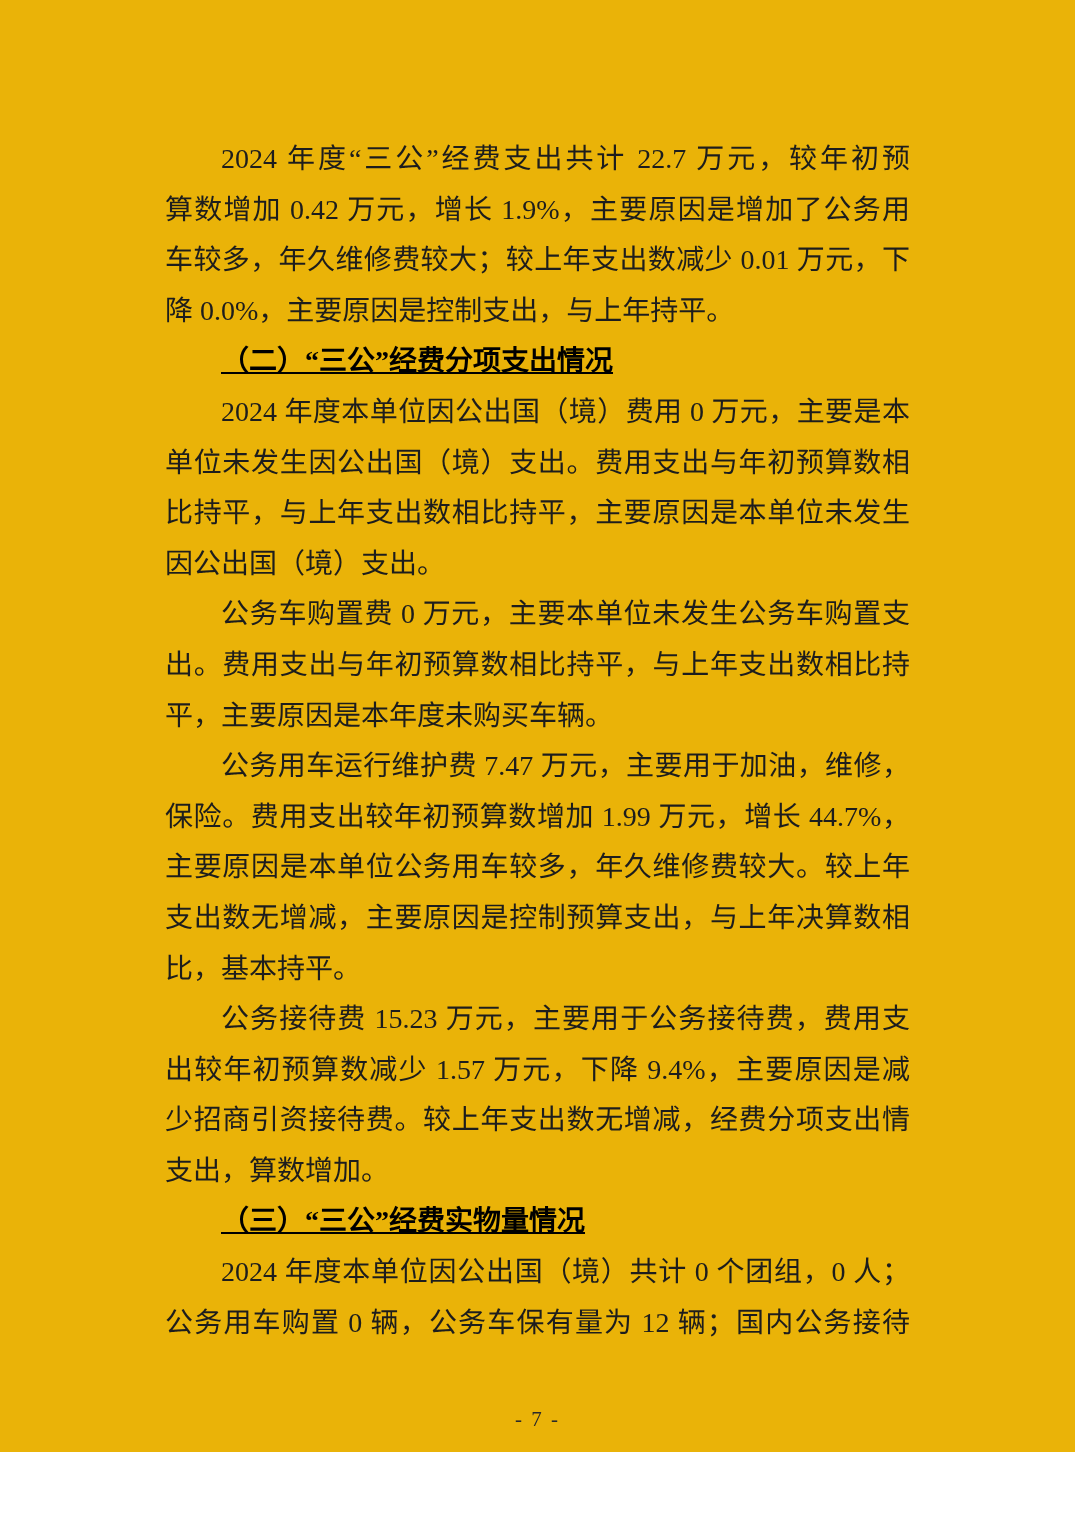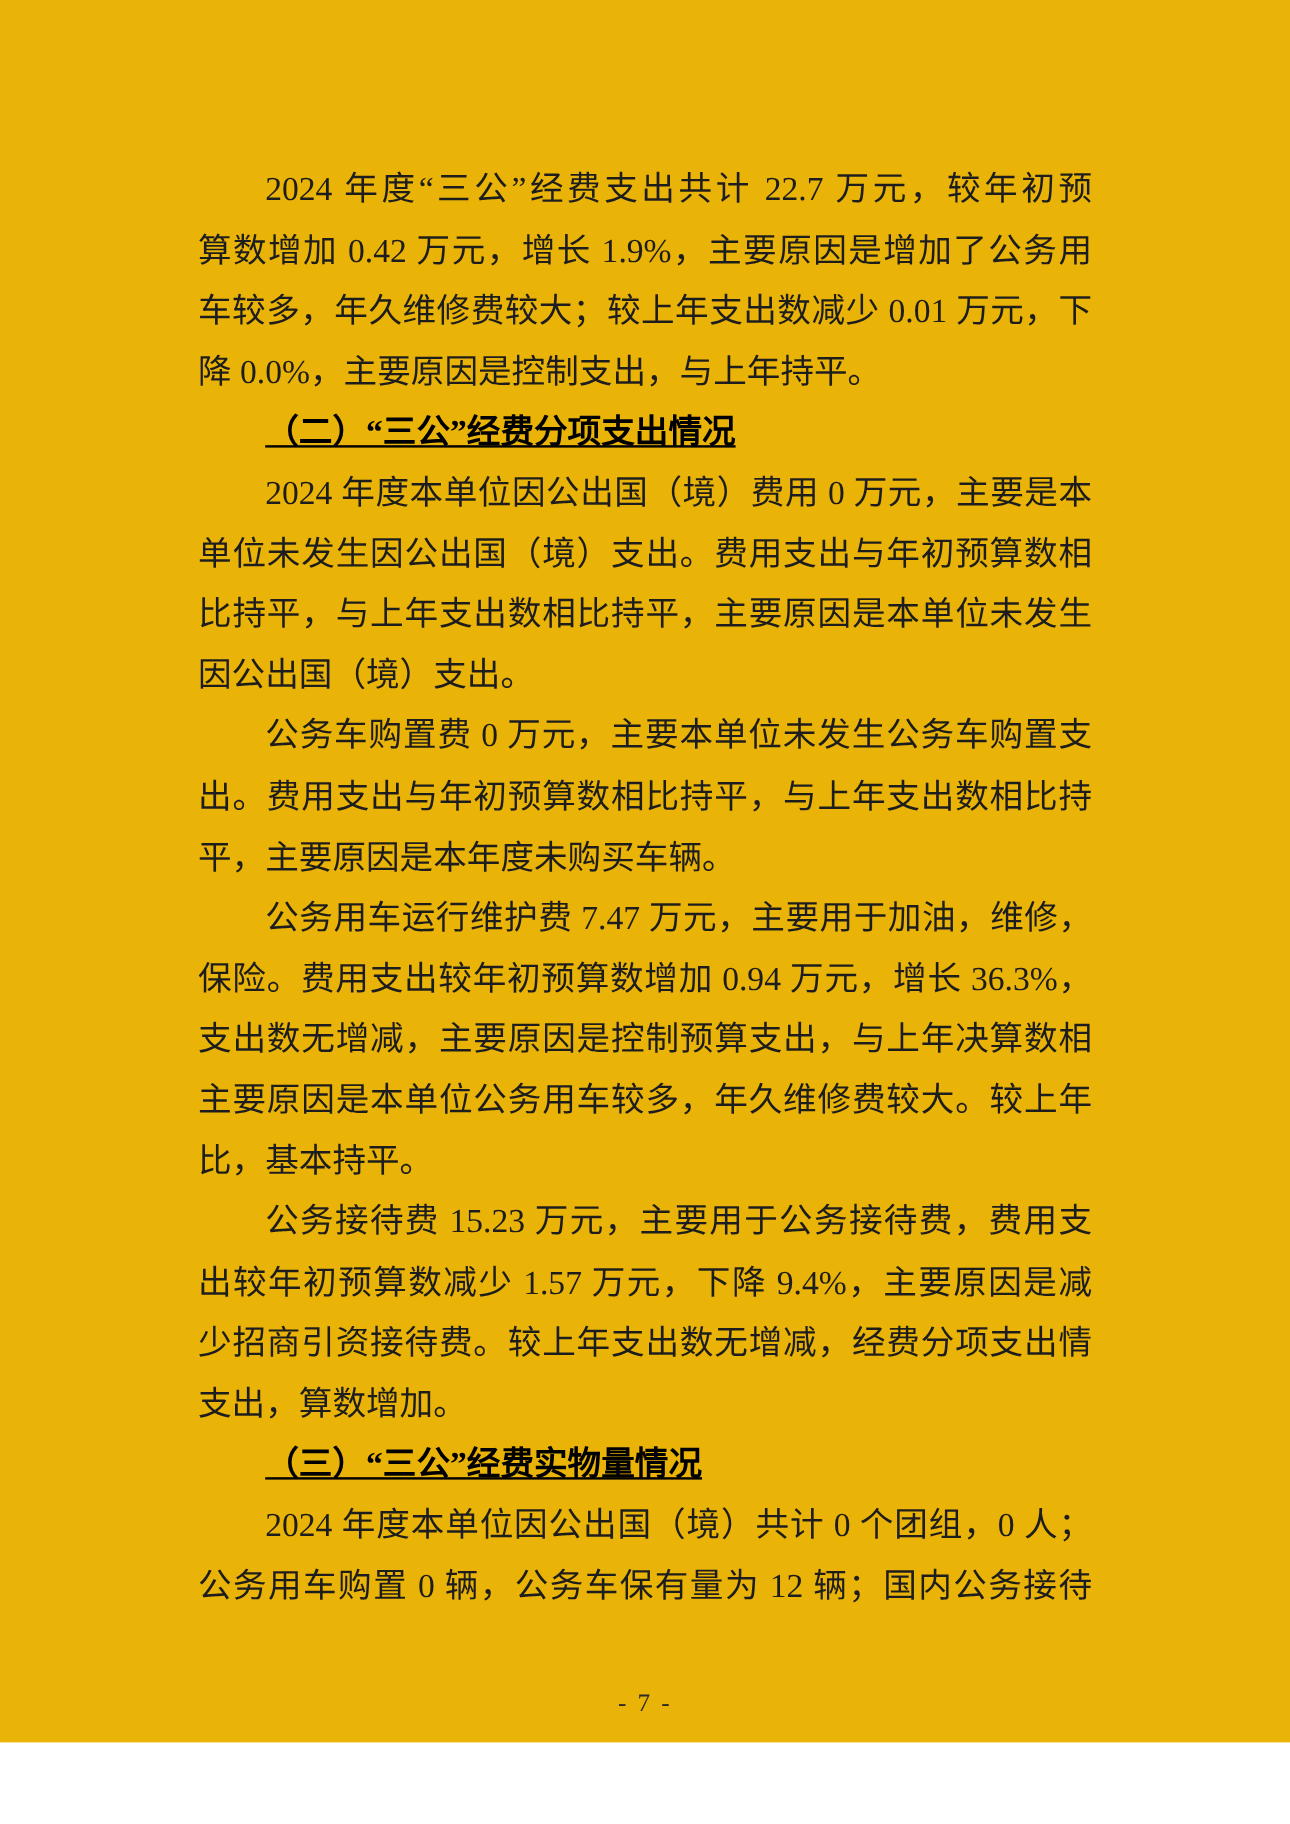--- a/index.html
+++ b/index.html
@@ -79,23 +79,23 @@
     <div class="line first just">2024 年度本单位因公出国（境）费用 0 万元，主要是本</div>
     <div class="line just">单位未发生因公出国（境）支出。费用支出与年初预算数相</div>
     <div class="line just">比持平，与上年支出数相比持平，主要原因是本单位未发生</div>
     <div class="line">因公出国（境）支出。</div>
 
     <div class="line first just">公务车购置费 0 万元，主要本单位未发生公务车购置支</div>
     <div class="line just">出。费用支出与年初预算数相比持平，与上年支出数相比持</div>
     <div class="line">平，主要原因是本年度未购买车辆。</div>
 
     <div class="line first just">公务用车运行维护费 7.47 万元，主要用于加油，维修，</div>
-    <div class="line just">保险。费用支出较年初预算数增加 0.94 万元，增长 36.3%，</div>
+    <div class="line just">保险。费用支出较年初预算数增加 1.99 万元，增长 44.7%，</div>
+    <div class="line just">主要原因是本单位公务用车较多，年久维修费较大。较上年</div>
     <div class="line just">支出数无增减，主要原因是控制预算支出，与上年决算数相</div>
-    <div class="line just">主要原因是本单位公务用车较多，年久维修费较大。较上年</div>
     <div class="line">比，基本持平。</div>
 
     <div class="line first just">公务接待费 15.23 万元，主要用于公务接待费，费用支</div>
     <div class="line just">出较年初预算数减少 1.57 万元，下降 9.4%，主要原因是减</div>
     <div class="line just">少招商引资接待费。较上年支出数无增减，经费分项支出情况</div>
     <div class="line">支出，算数增加。</div>
 
     <div class="line first heading">（三）“三公”经费实物量情况</div>
 
     <div class="line first just">2024 年度本单位因公出国（境）共计 0 个团组，0 人；</div>

